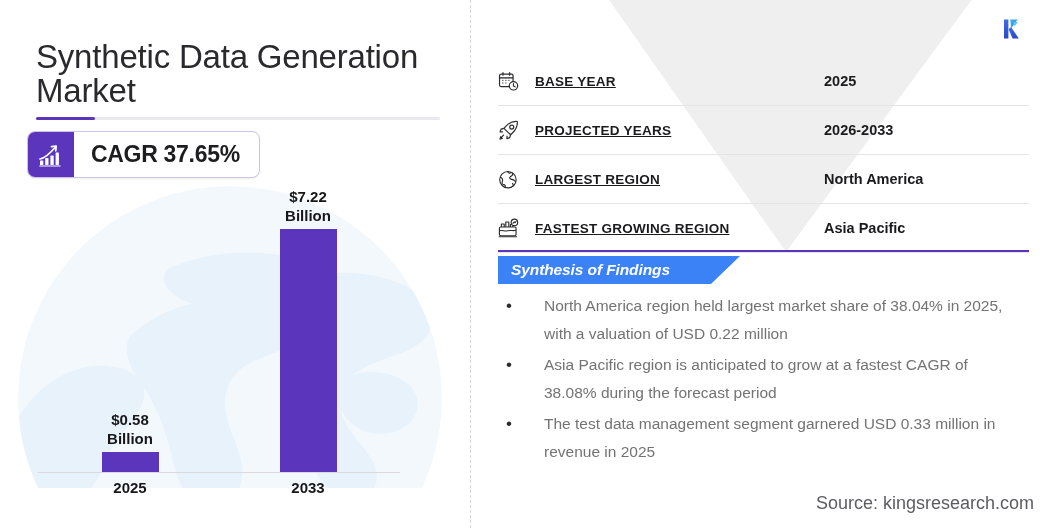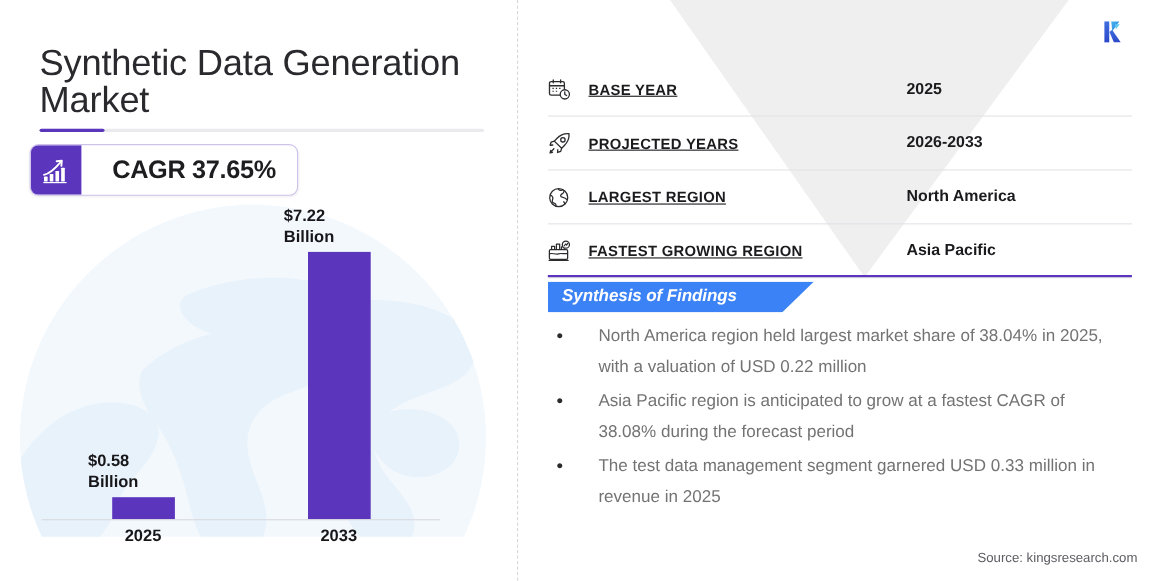--- a/index.html
+++ b/index.html
@@ -57,21 +57,21 @@
     box-shadow:0 1px 2px rgba(30,20,70,.07);
     overflow:hidden;
   }
   .cagr-icon{
     width:46px;background:#5b36bd;
     display:flex;align-items:center;justify-content:center;
   }
   .cagr-text{
     display:flex;align-items:center;
     padding:0 19px 0 17px;
-    font-size:23px;font-weight:700;color:#1d1d20;letter-spacing:-.3px;margin-left:11px;
+    font-size:23px;font-weight:700;color:#1d1d20;letter-spacing:-.3px;
   }
 
   
   .chart{
     position:absolute;left:38px;top:196px;width:400px;height:310px;
   }
   .chart-plot{
     position:absolute;left:0;top:0;width:400px;height:277px;
   }
   .axis-line{
@@ -79,21 +79,21 @@
     background:#d9d9de;
   }
   .bar{
     position:absolute;bottom:1px;
     background:#5b36bd;
   }
   .bar-0{left:64px;width:57px;height:128px;}
   .bar-1{left:242px;width:57px;height:220px;}
   .bar-value{
     position:absolute;
-    width:100px;
+    text-align:center;width:100px;
     font-size:15px;font-weight:700;line-height:19px;color:#17171a;
   }
   .bar-value-0{left:42px;bottom:133px;}
   .bar-value-1{left:220px;bottom:225px;}
   .x-label{
     position:absolute;top:283px;width:100px;text-align:center;
     font-size:15px;font-weight:700;color:#17171a;
   }
   .x-label-0{left:42px;}
   .x-label-1{left:220px;}
@@ -164,21 +164,21 @@
     font-size:17px;line-height:28px;color:#2b2b2e;
     text-align:left;padding-left:8px;
   }
   .finding-text{
     flex:1;
     font-size:15.5px;line-height:28px;color:#737373;
   }
 
   .source{
     position:absolute;right:22px;bottom:14px;
-    font-size:12px;color:#5c5c62;
+    font-size:18px;color:#5c5c62;
   }
 </style>
 </head>
 <body>
 
 <div id="infographic">
 
   <div class="left-panel">
 
     <svg class="globe-wm" viewBox="0 0 440 320" xmlns="http://www.w3.org/2000/svg">

